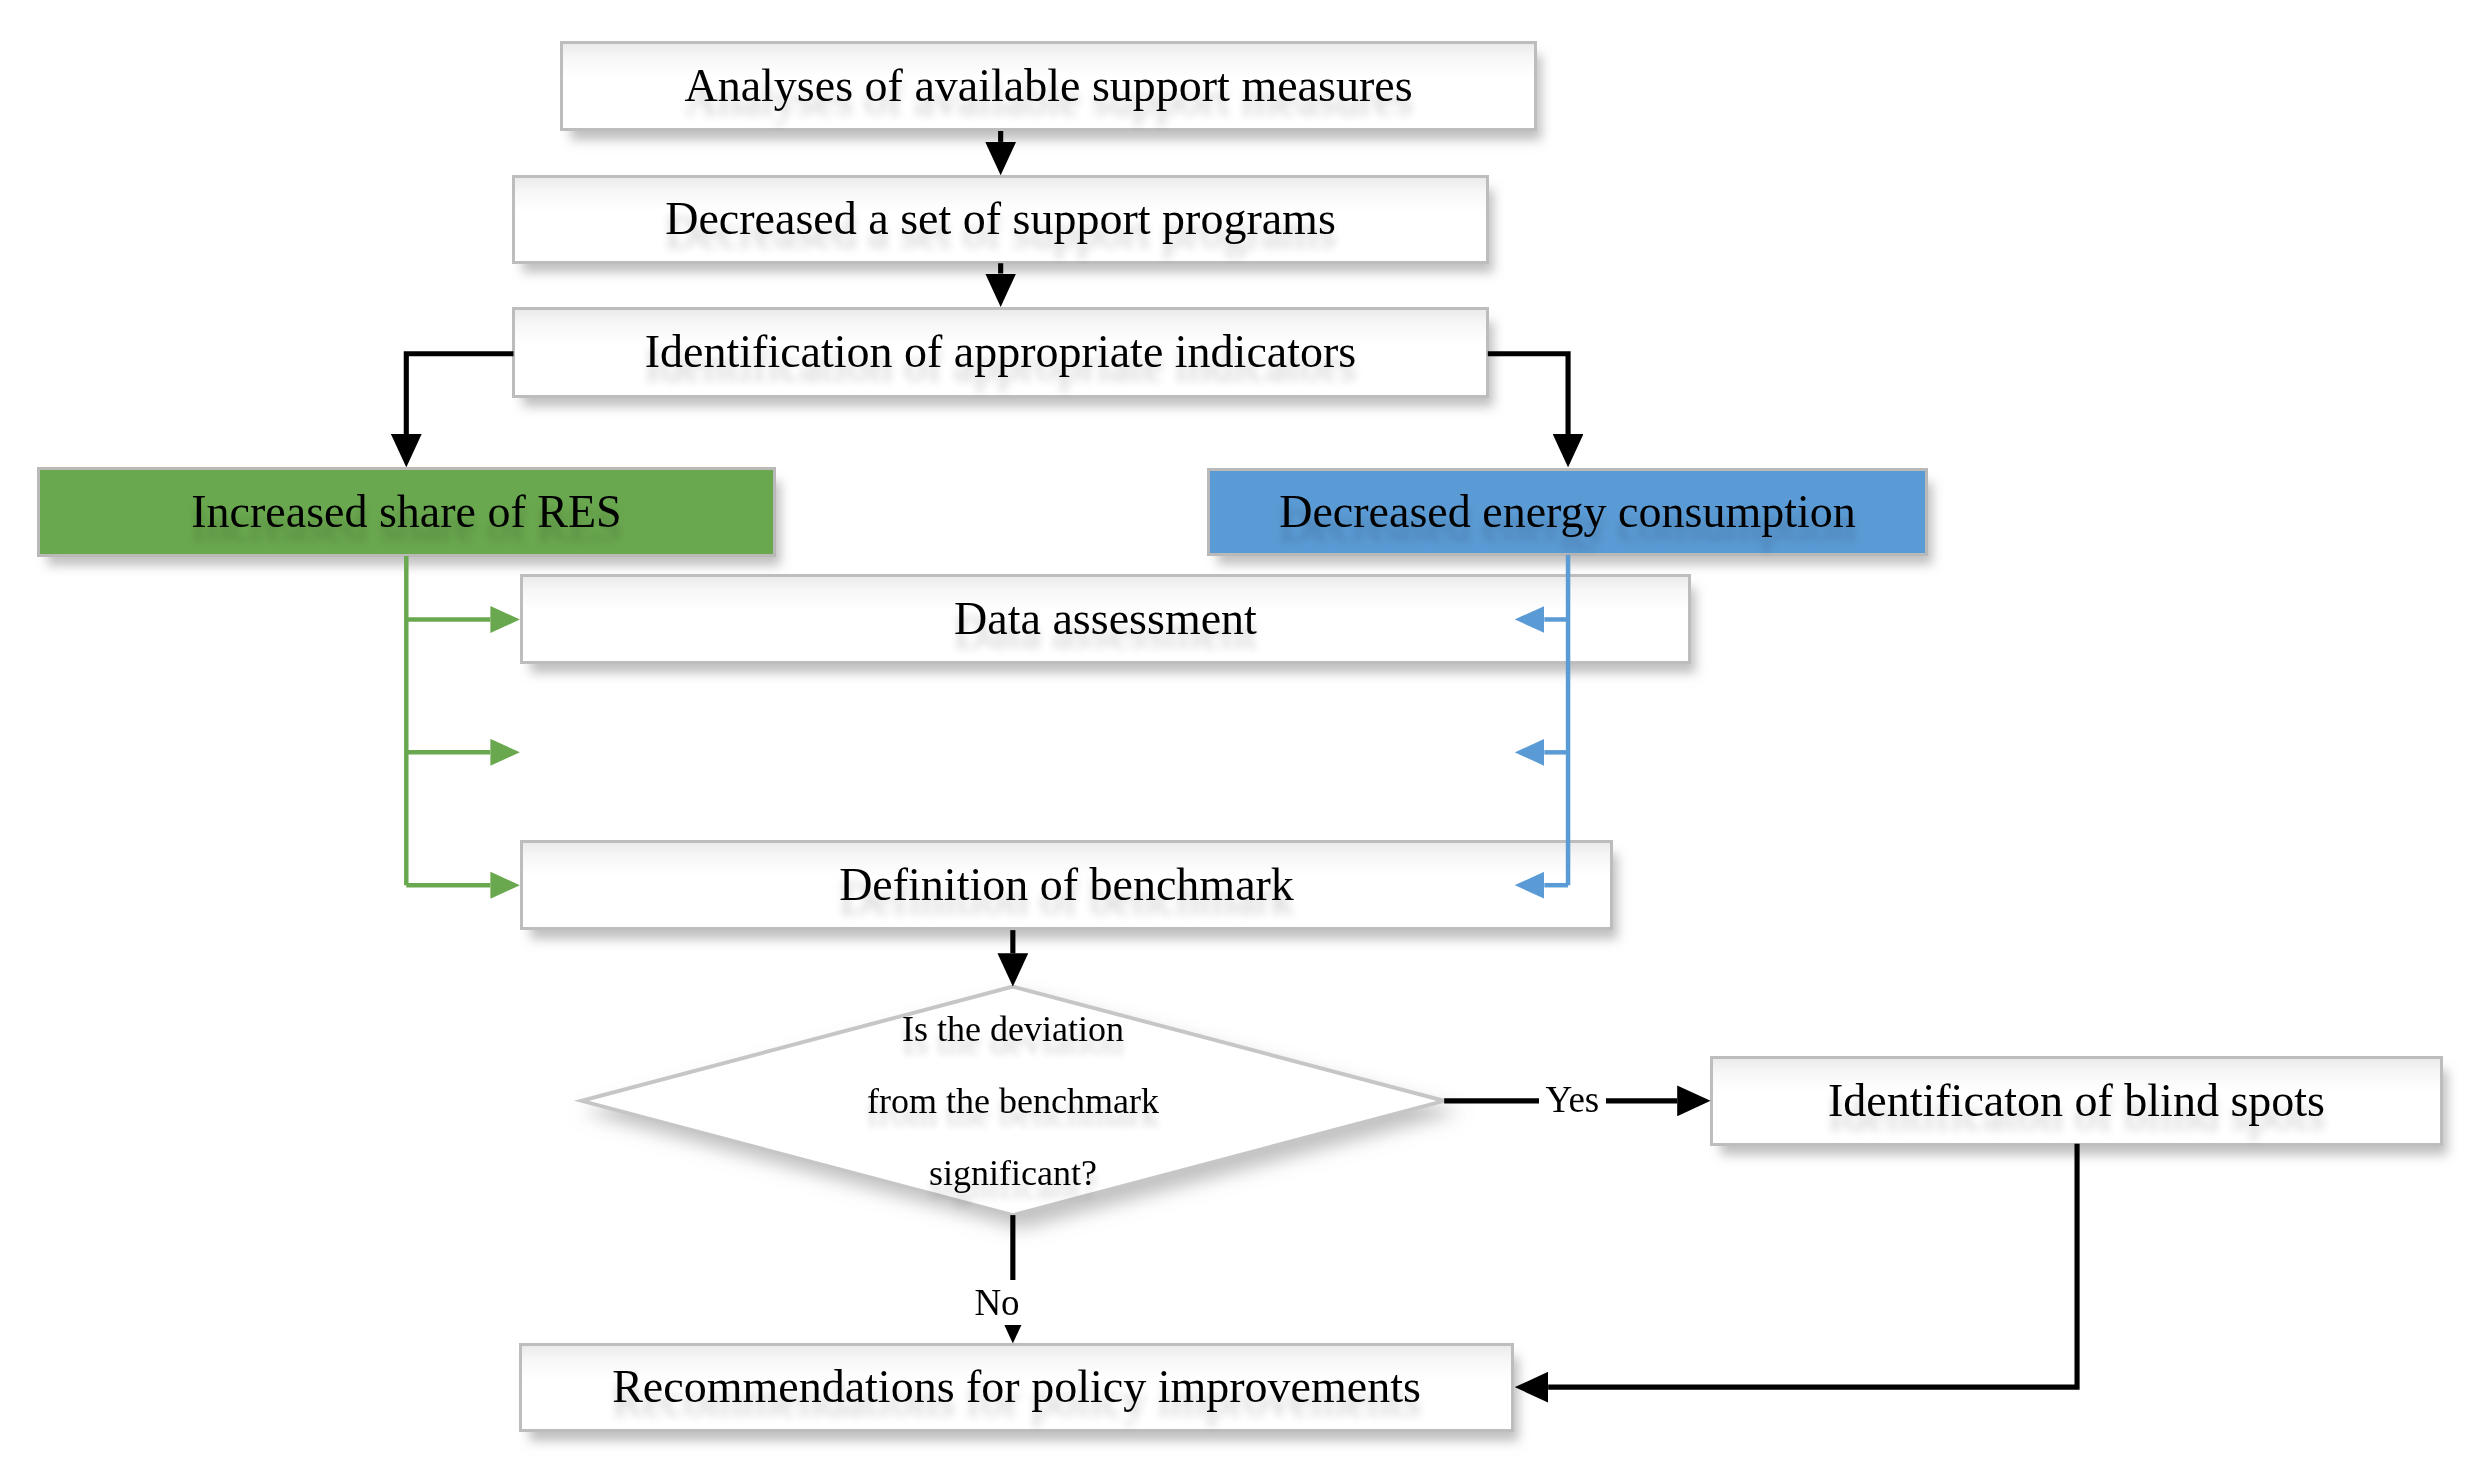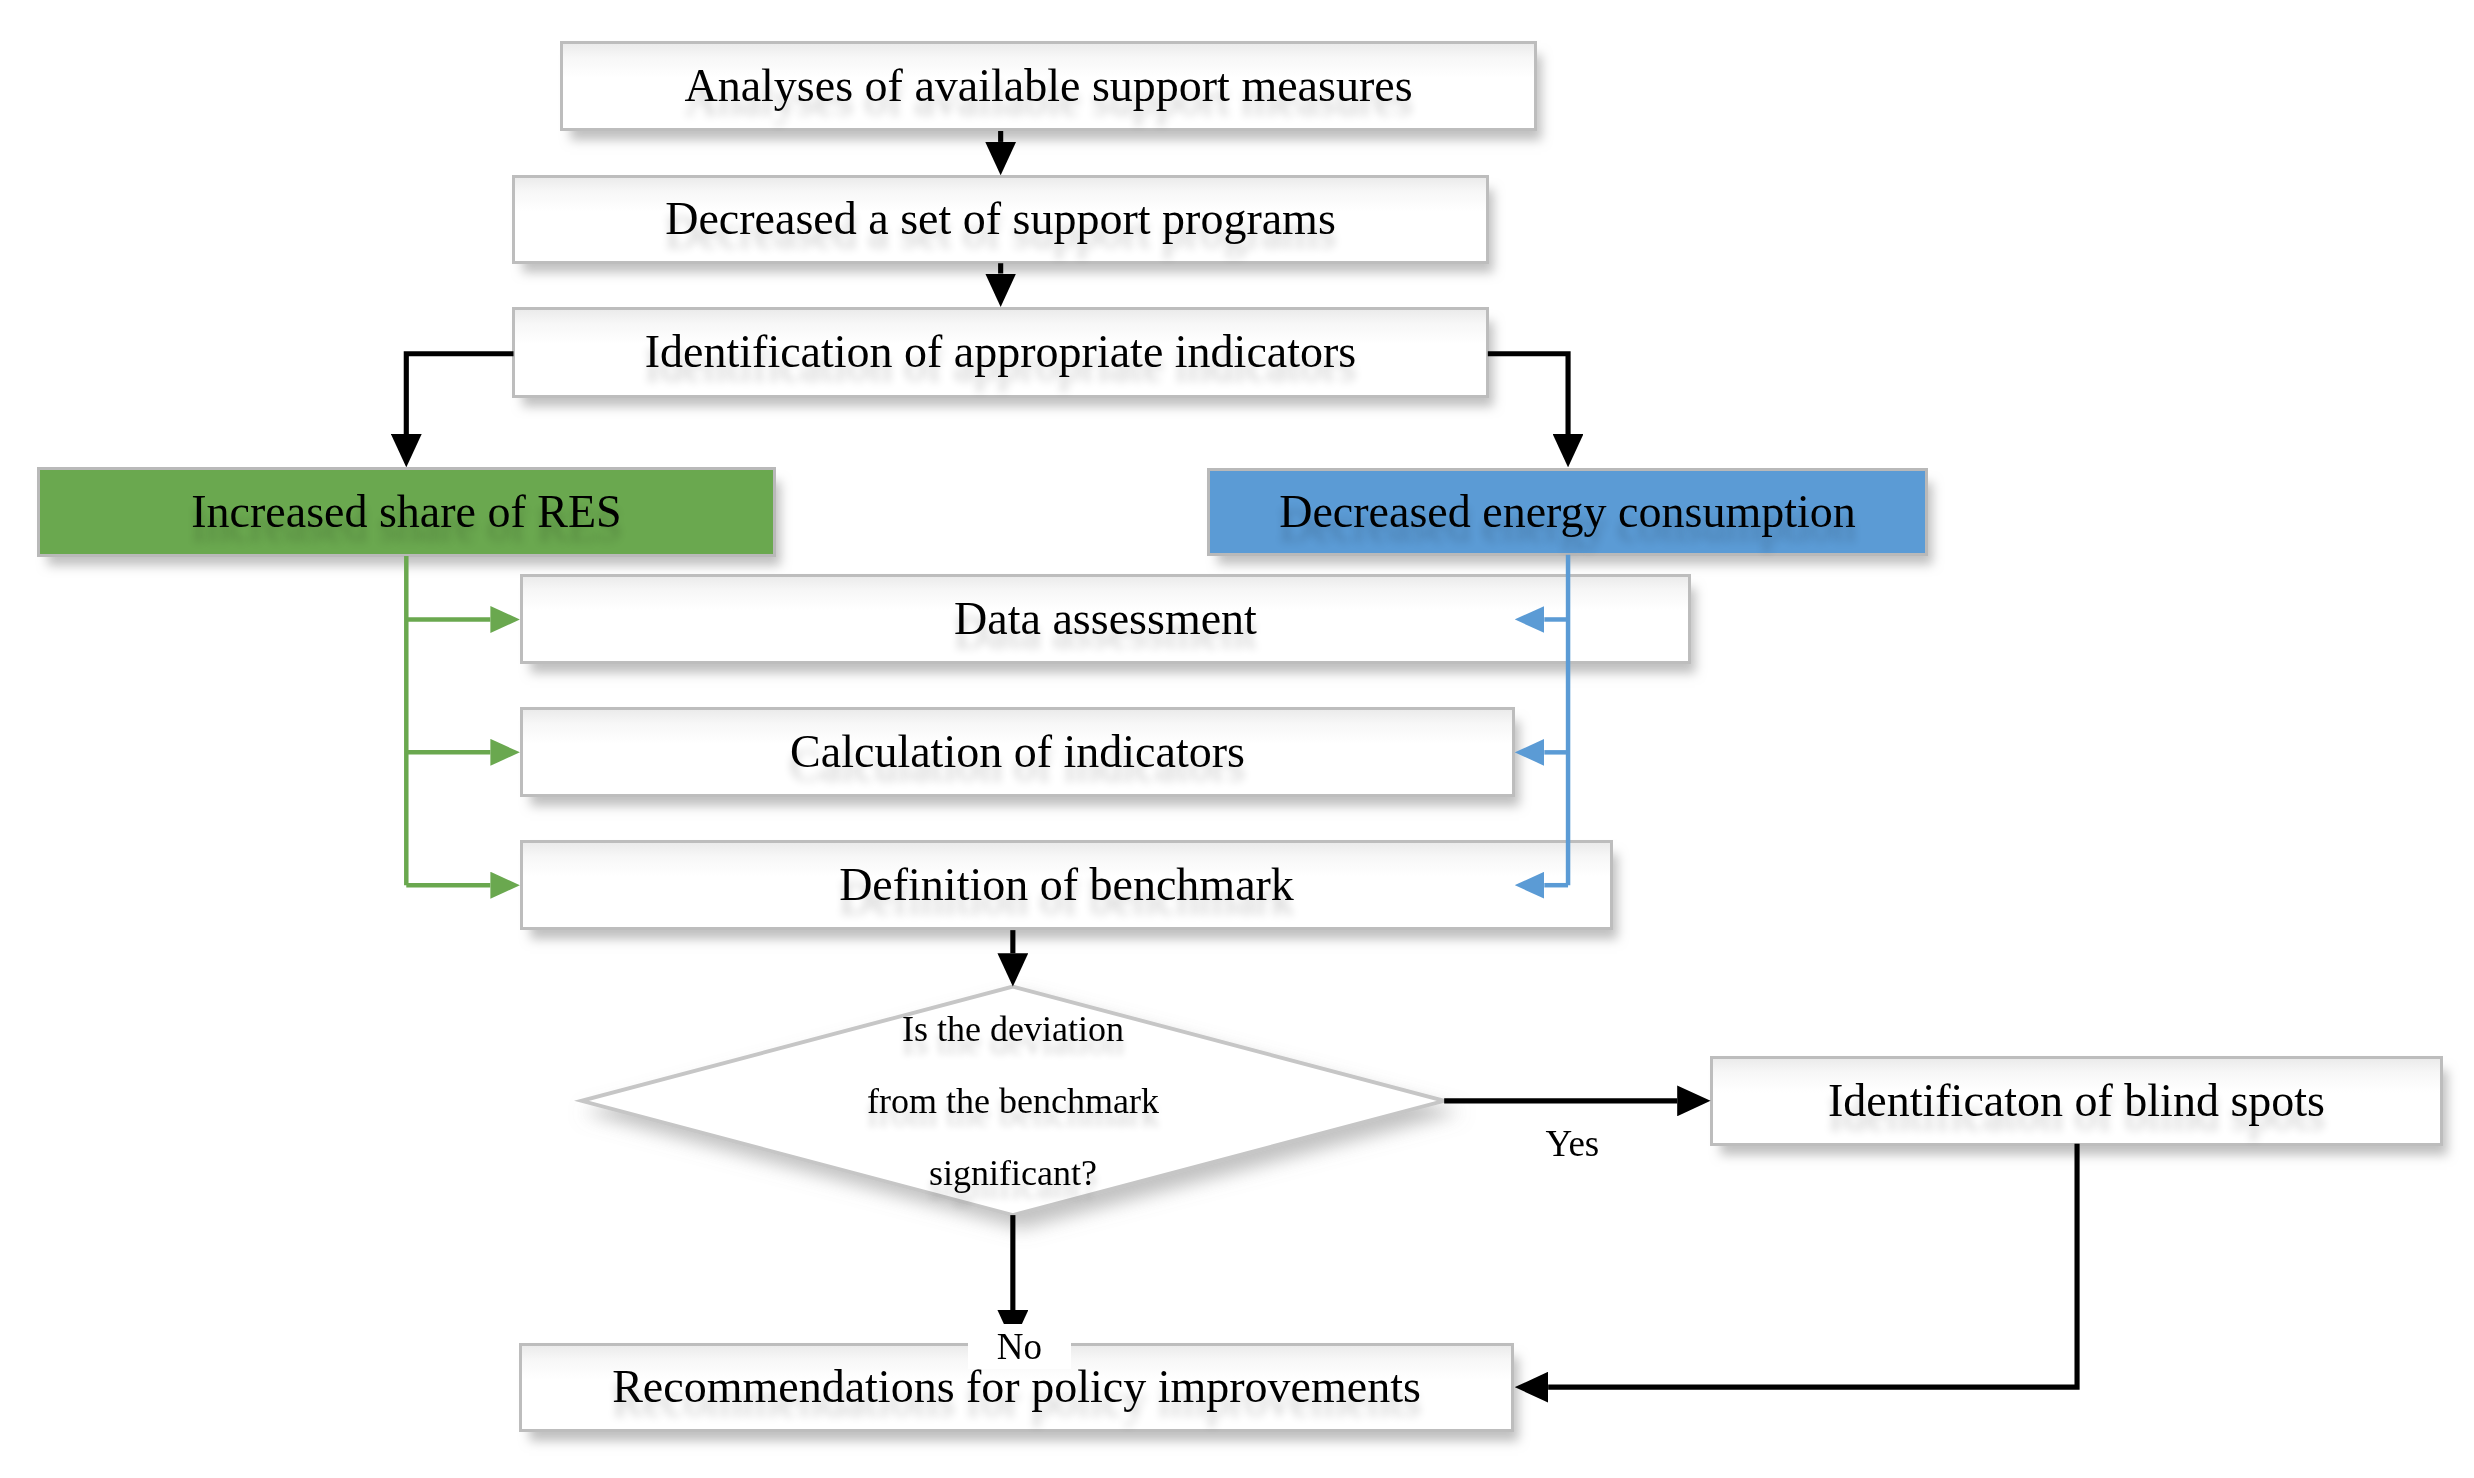--- a/index.html
+++ b/index.html
@@ -42,22 +42,20 @@
     display:flex;flex-direction:column;align-items:center;justify-content:center;
     font-size:36px;line-height:72px;text-align:center;
     text-shadow:0 13px 7.7px rgba(0,0,0,0.18);
   }
   .edge-label{
     position:absolute;
     background:#ffffff;
     font-size:37px;
     line-height:45px;
     padding:0 6.4px;
-    text-align:center;
-    margin-top:44px;
   }
   #yes-label{left:1539px;top:1077px;}
   #no-label{left:968px;top:1280px;width:90px;}
 </style>
 </head>
 <body>
 
 <div id="canvas">
 
   <div class="node" style="left:512px;top:41px;width:977px;height:90px;margin-left:48px;">
@@ -77,23 +75,20 @@
   </div>
 
   <div class="node colored" style="left: 1207px; top: 468px; width: 721px; height: 88px; background: rgb(91, 155, 213);" data-bind-style="background:colors.energy_blue">
     <span data-bind="nodes.energy.label">Decreased energy consumption</span>
   </div>
 
   <div class="node" style="left:520px;top:574px;width:1171px;height:90px;">
     <span data-bind="nodes.data_assessment.label">Data assessment</span>
   </div>
 
-  <div class="node" style="left:520px;top:707px;width:995px;height:90px;">
-    <span data-bind="nodes.calculation.label">Calculation of indicators</span>
-  </div>
 
   <div class="node" style="left:520px;top:840px;width:1093px;height:90px;">
     <span data-bind="nodes.benchmark.label">Definition of benchmark</span>
   </div>
 
   <div class="node" style="left:1710px;top:1056px;width:733px;height:90px;">
     <span data-bind="nodes.blind_spots.label">Identificaton of blind spots</span>
   </div>
 
   <div class="node" style="left:519px;top:1343px;width:995px;height:89px;">

